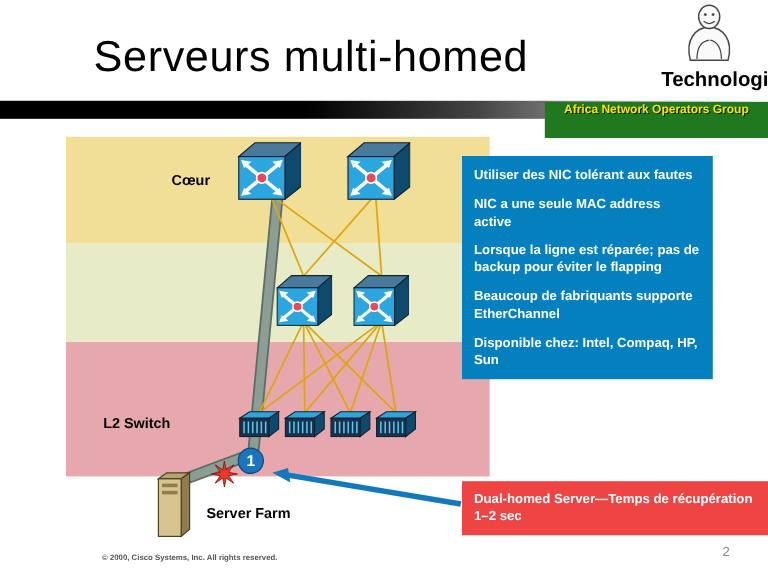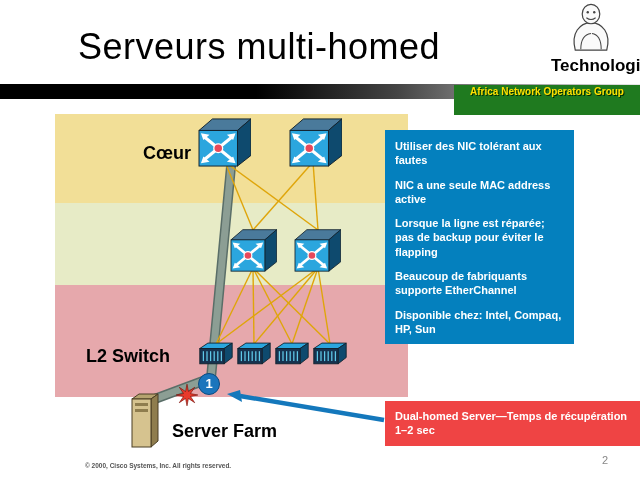--- a/index.html
+++ b/index.html
@@ -18,21 +18,21 @@
 
   .banner { position:absolute; right:0; top:85px; width:186px; height:30px; background:#1F7A1F;
     color:#FFE000; font-size:10px; font-weight:bold; text-align:center; line-height:14px;
     text-shadow:1px 1px 0 #002a00; z-index:3; white-space:nowrap; }
 
   .band { position:absolute; left:55px; width:353px; z-index:1; }
   .band-yellow { top:114px; height:89px; background:#F2DF97; }
   .band-green  { top:203px; height:82px; background:#E7EBC6; }
   .band-pink   { top:285px; height:112px; background:#E6A8AC; }
 
-  .diagram-label { position:absolute; font-size:18px; font-weight:bold; color:#000; z-index:4; white-space:nowrap; }
+  .diagram-label { position:absolute; font-size:12px; font-weight:bold; color:#000; z-index:4; white-space:nowrap; }
   .label-coeur { left:143px; top:143px; }
   .label-sr    { left:72px;  top:249px; }
   .label-l2    { left:86px;  top:346px; }
   .label-farm  { left:172px; top:421px;text-align:right; }
 
   .lines-layer { position:absolute; left:0; top:0; width:640px; height:480px; z-index:2; pointer-events:none; }
 
   .icon { position:absolute; z-index:3; }
   .core-left  { left:197px; top:117px; }
   .core-right { left:288px; top:117px; }
@@ -42,21 +42,21 @@
   .l2-2 { left:236px; top:341px; }
   .l2-3 { left:274px; top:341px; }
   .l2-4 { left:312px; top:341px; }
   .server { left:128px; top:392px; }
   .star   { left:174px; top:382px; z-index:4; }
 
   .step-circle { position:absolute; left:198px; top:373px; width:22px; height:22px; border-radius:50%;
     background:#1B75BC; border:1px solid #0a4a80; color:#fff; font-size:13px; font-weight:bold;
     text-align:center; line-height:20px; z-index:5; }
 
-  .callout-box { position:absolute; left:385px; top:130px; width:189px; background:#0480BE;
+  .callout-box { position:absolute; left:385px; top:130px; width:209px; background:#0480BE;
     padding:9px 10px 6px 10px; z-index:5; }
   .callout-box p { color:#fff; font-size:11px; font-weight:bold; line-height:1.3; margin-bottom:10px; }
   .callout-box p:last-child { margin-bottom:2px; }
 
   .bottom-callout { position:absolute; left:385px; top:401px; width:257px; background:#ef4444;
     padding:8px 10px; color:#fff; font-size:11px; font-weight:bold; line-height:1.3; z-index:5; }
 
   .footer-copyright { position:absolute; left:85px; top:462px; font-size:6.5px; color:#555; font-weight:bold; z-index:6; }
   .page-number { position:absolute; left:602px; top:454px; font-size:11px; color:#888; z-index:6; }
 </style>

